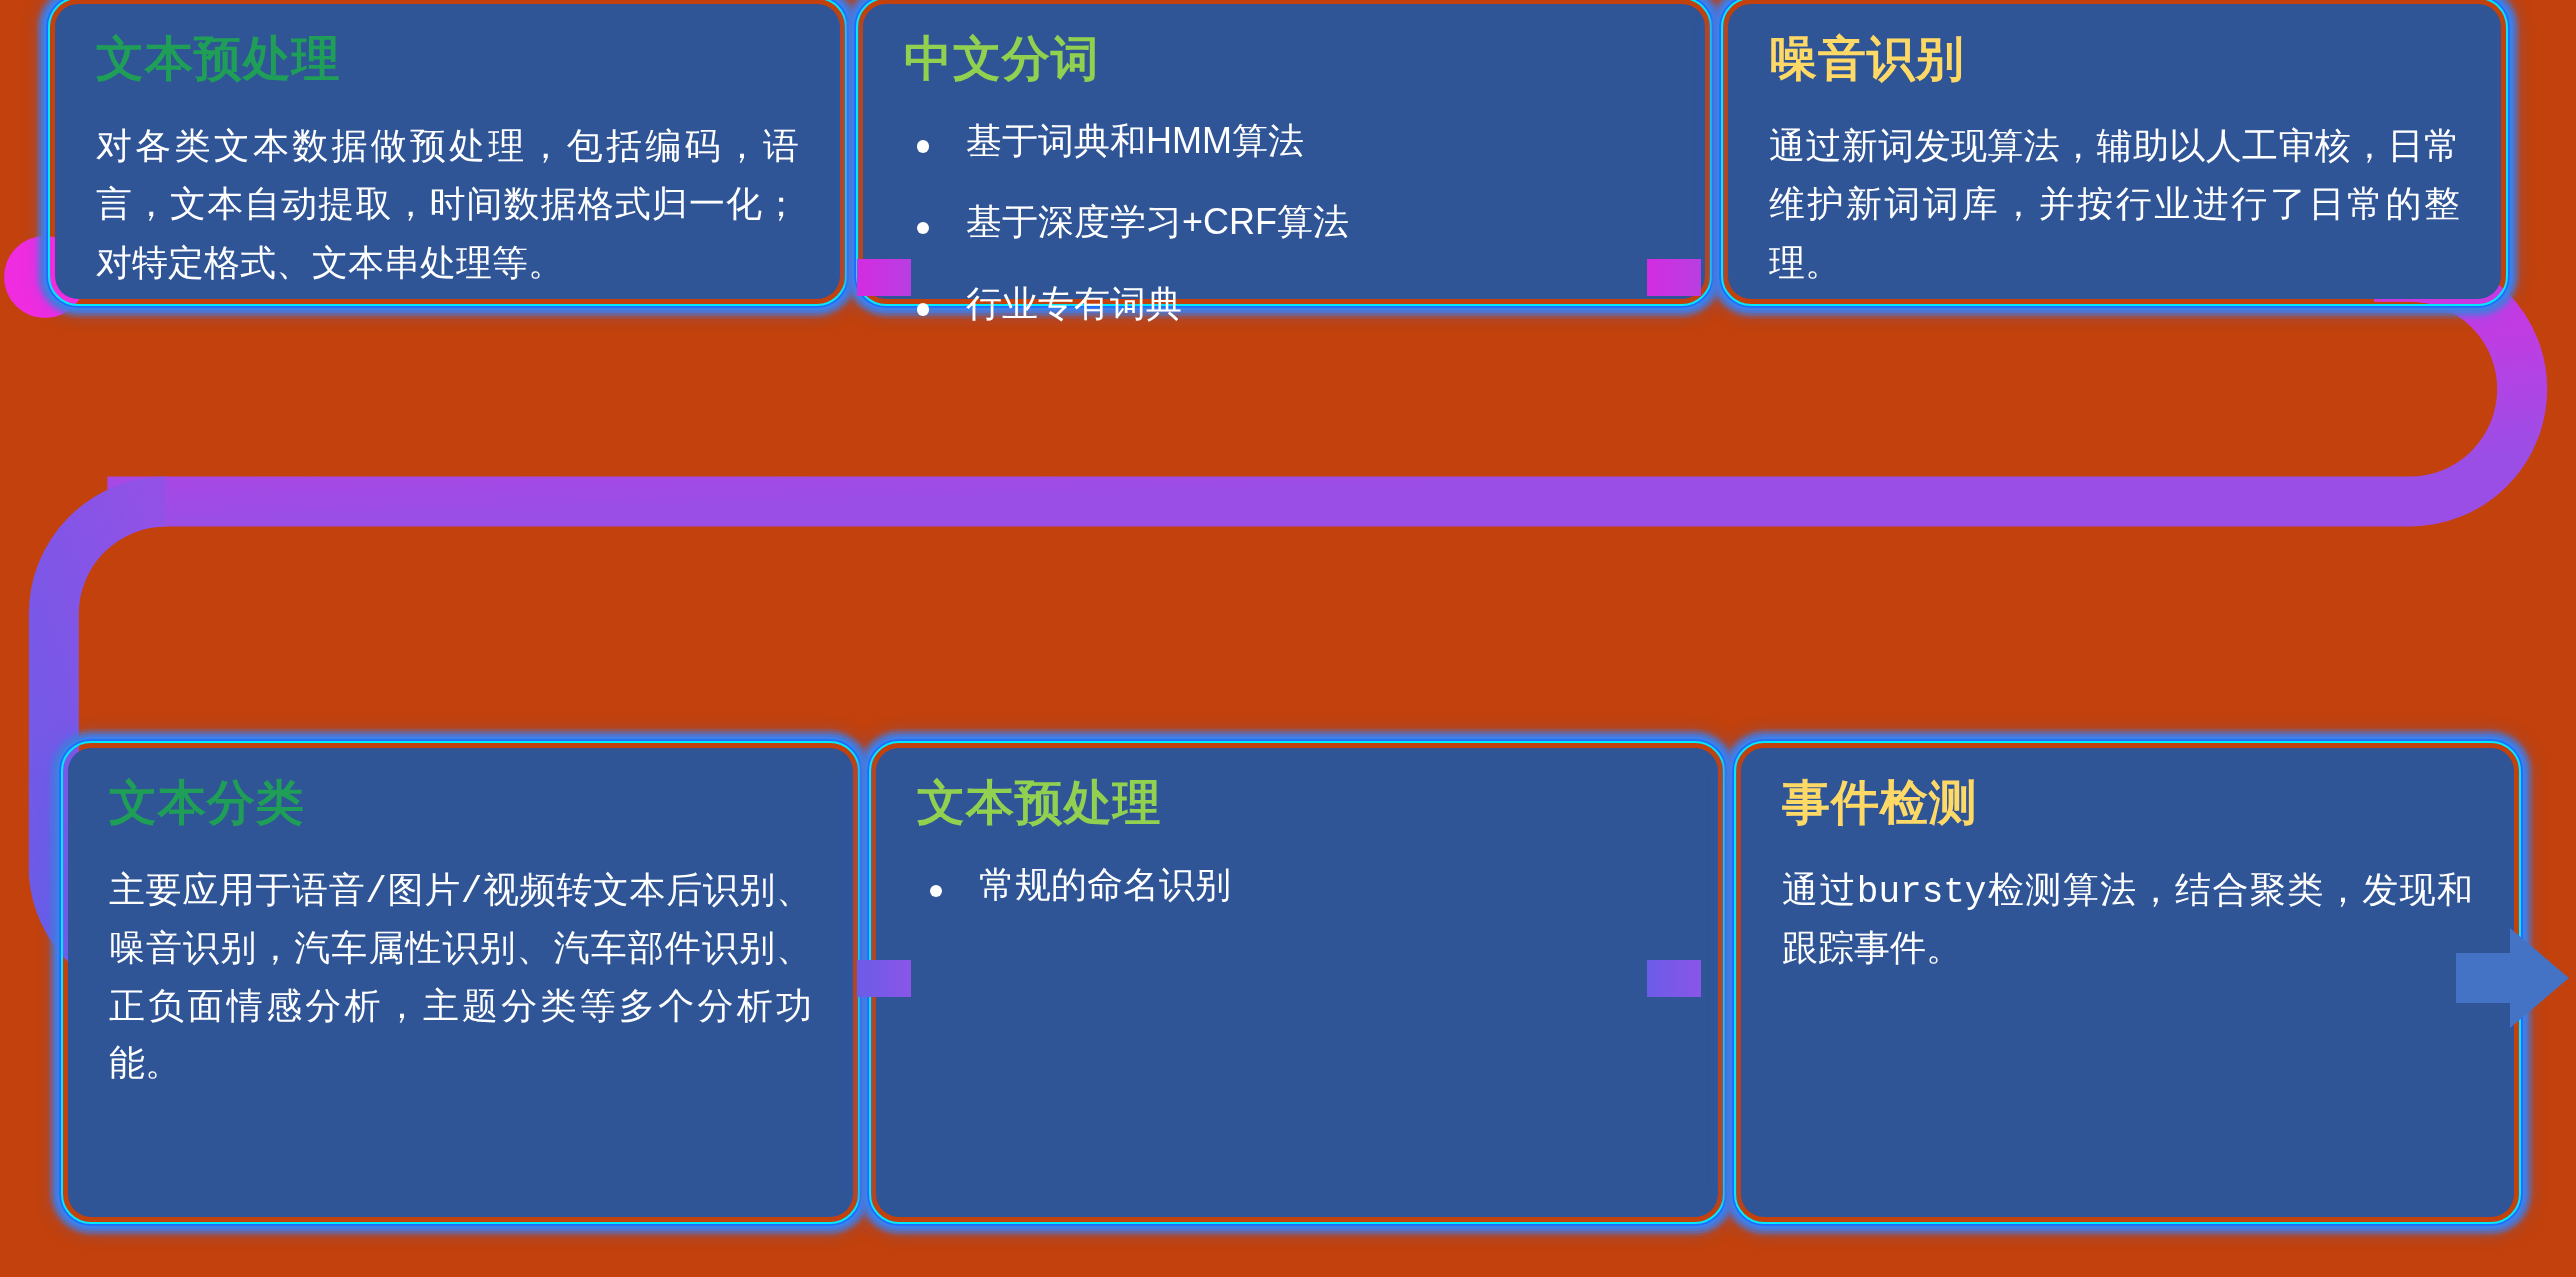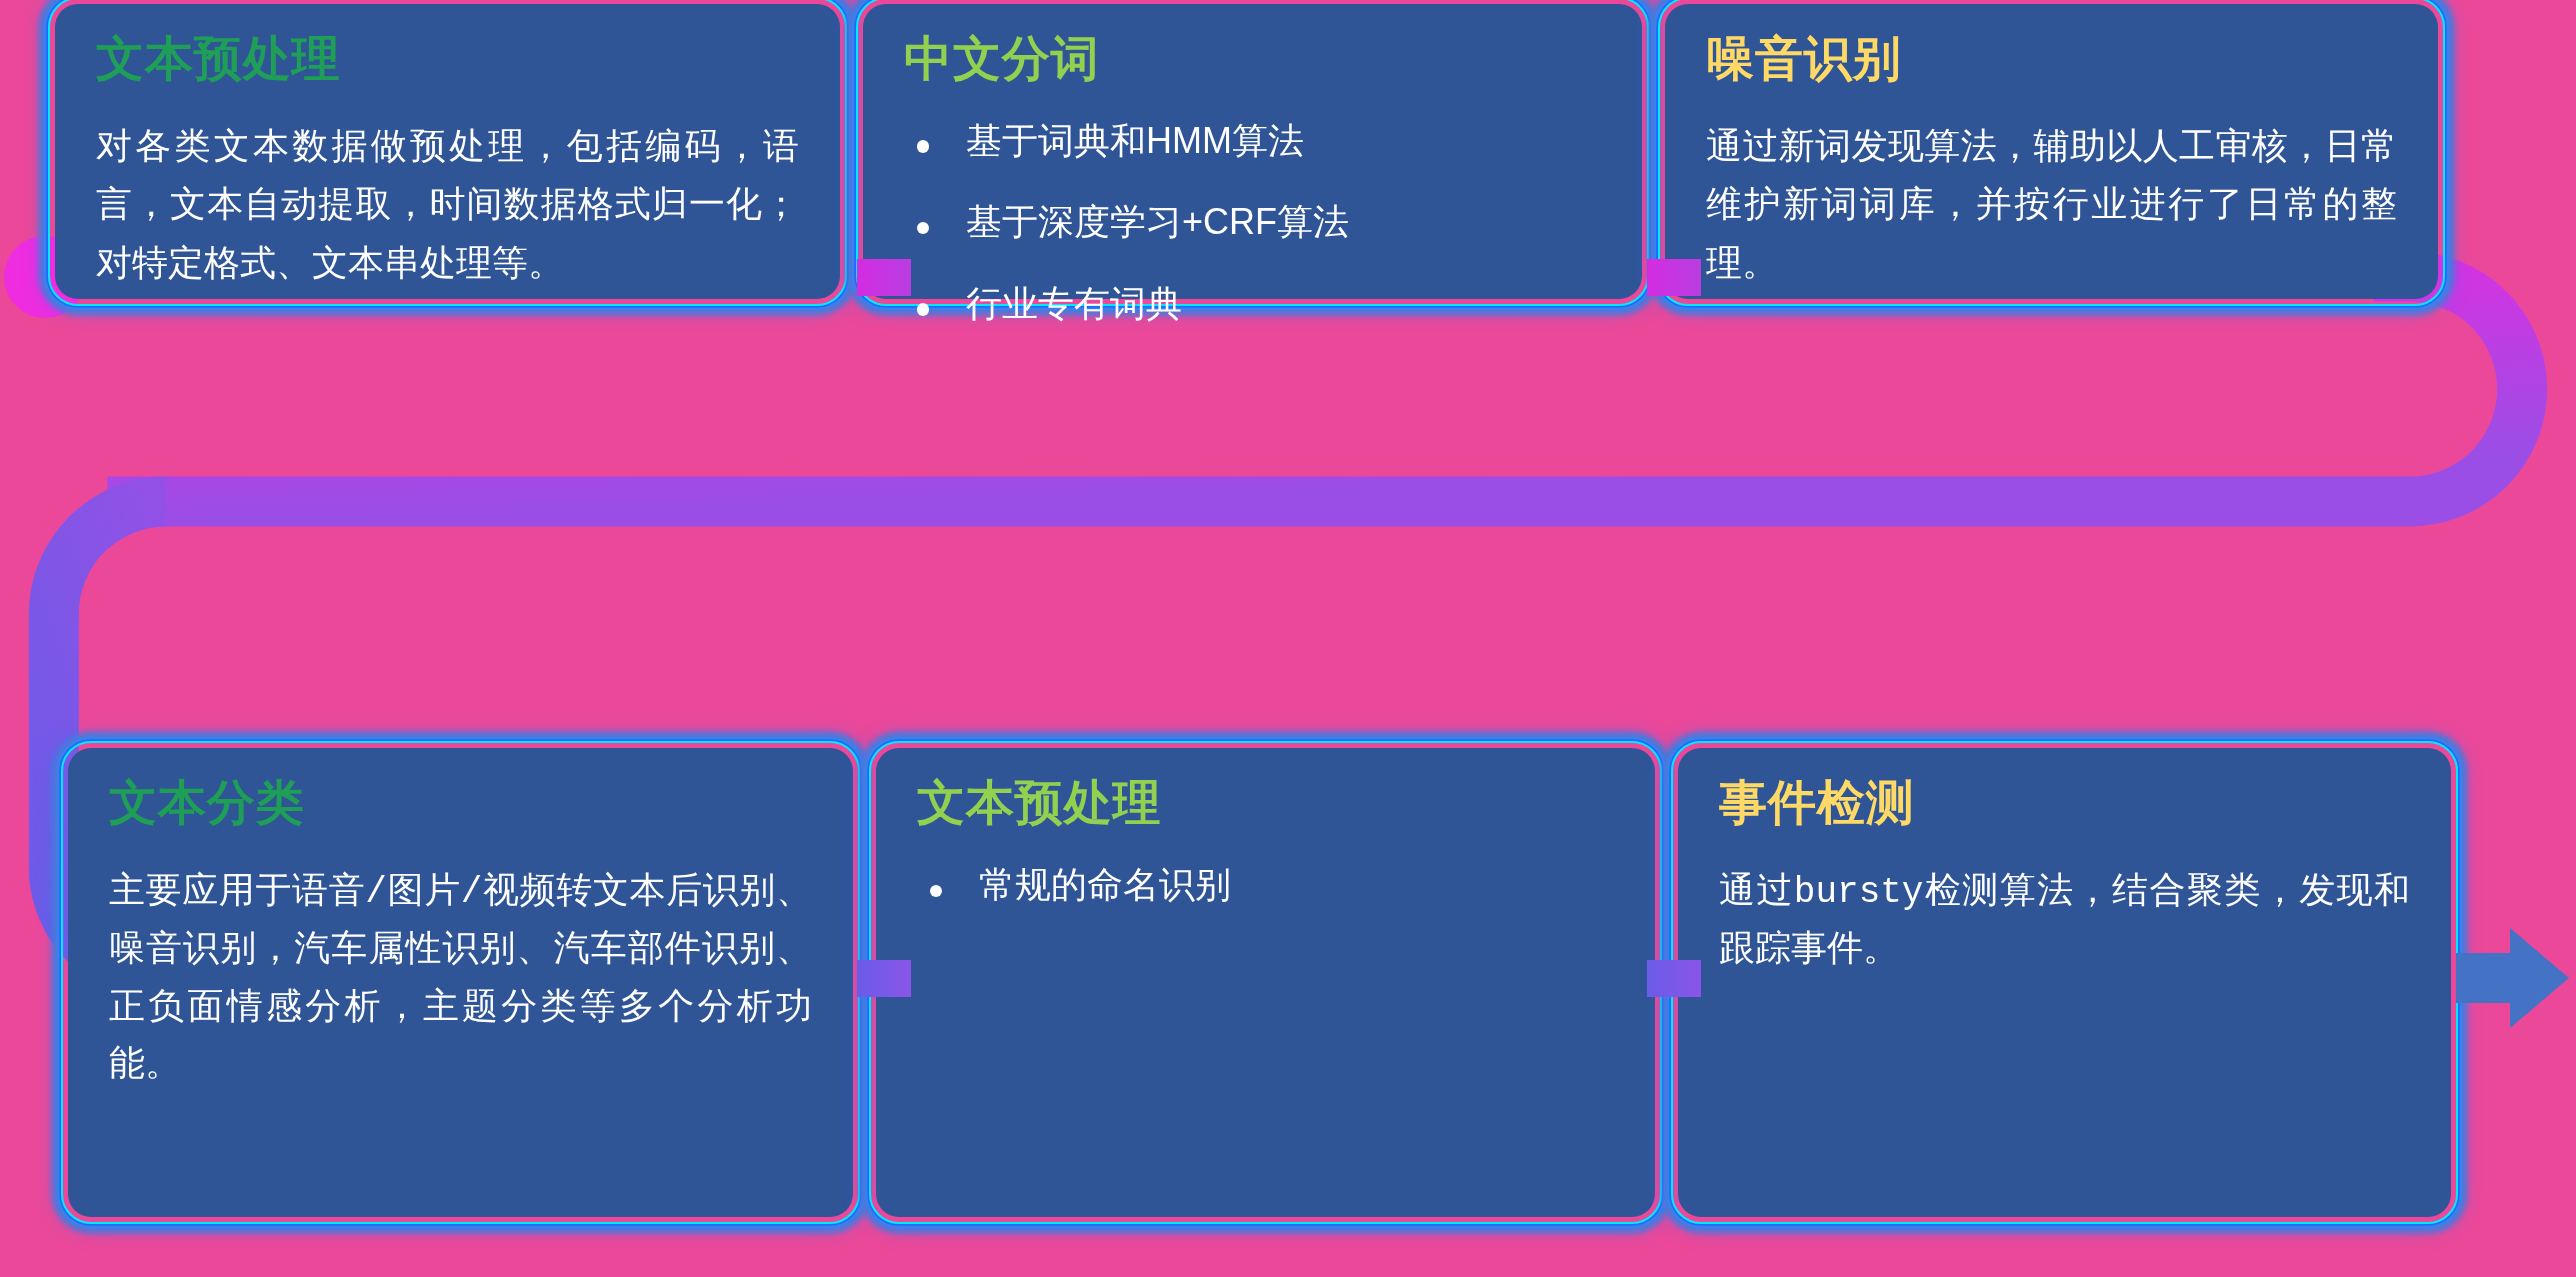--- a/index.html
+++ b/index.html
@@ -1,17 +1,17 @@
 <!DOCTYPE html>
 <html style="font-size:14.3px"><head>
 <meta charset="utf-8">
 <style>
   html,body{margin:0;padding:0;background:#000;}
   body{width:2576px;height:1277px;overflow:hidden;font-family:"Liberation Sans","DejaVu Sans",sans-serif;}
-  #stage{position:relative;width:2576px;height:1277px;background:#ec4899;}
+  #stage{position:relative;width:2576px;height:1277px;background:#c2410c;}
 
   
   #wires{position:absolute;left:0;top:0;width:2576px;height:1277px;}
 
   
   .row{position:absolute;display:flex;}
   #row-top{left:55px;top:3.6px;width:2410px;height:303px;}
   #row-bottom{left:68px;top:748px;width:2410px;height:478px;}
 
   .card{
@@ -30,21 +30,21 @@
        0 0 0 1.8px #1b6cff,
        0 0 0 4.5px #3f7fe8,
        0 0 0 7.1px rgba(72,122,220,.75),
        0 0 0 9.8px rgba(72,122,220,.45),
        0 0 0 12.5px rgba(72,122,220,.22),
        0 0 19.6px 5.4px rgba(40,120,255,.45);
   }
   .card .inner{position:relative;z-index:2;padding:30px 41px 23px 41px;}
 
   .w1{width:785px;margin-right:23px;}
-  .w2{width:779px;margin-right:23px;}
+  .w2{width:842px;margin-right:23px;}
   .w3{width:773px;}
 
   #row-top .card{height:295px;}
   #row-bottom .card{height:469px;}
 
   .title{
     font-size:48px;
     font-weight:bold;
     line-height:1.05;
     letter-spacing:0.9px;

